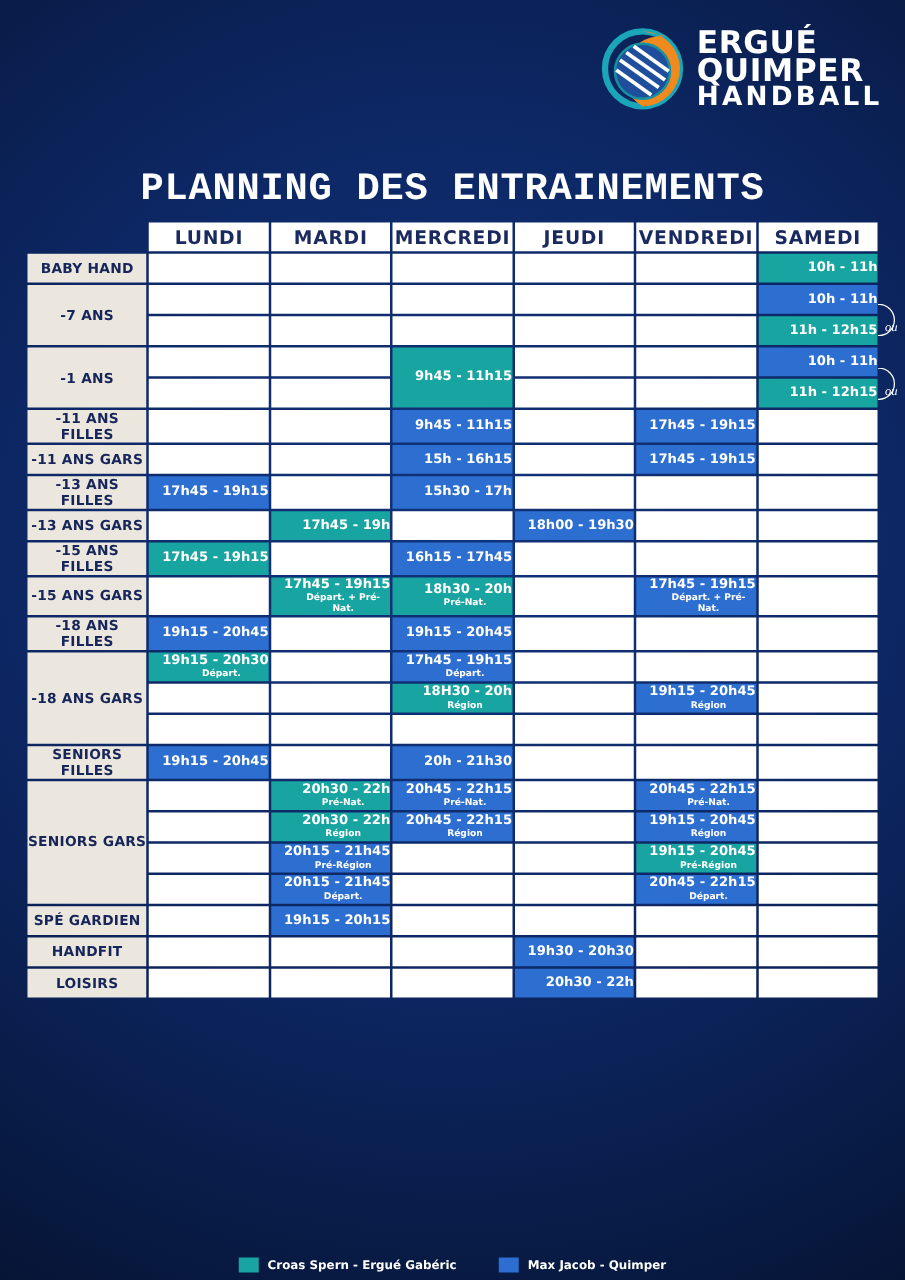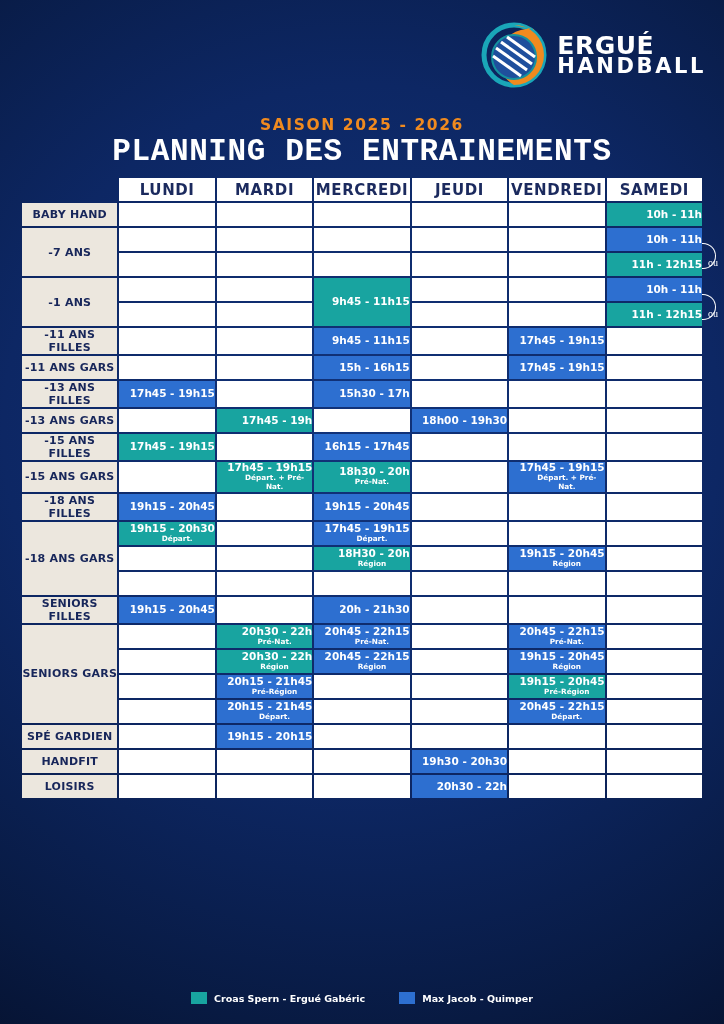--- a/index.html
+++ b/index.html
@@ -119,34 +119,35 @@
     margin-top: 1px;
     font-family: "DejaVu Sans", sans-serif;
     padding-left: 20px;
   }
 
   
   .ou {
     position: absolute;
     color: #ffffff;
     font-size: 10px;
+    font-style: italic;
     font-family: "Liberation Serif", serif;
   }
   .brace {
     position: absolute;
     width: 14px; height: 26px;
     border: 1.4px solid #ffffff;
     border-left: none;
     border-radius: 0 13px 13px 0;
   }
 
   
   .legend {
     position: absolute;
-    left: 0; bottom: 20px;
+    left: 0; bottom: 6px;
     width: 100%;
     display: flex;
     justify-content: center;
     gap: 34px;
     align-items: flex-start;
   }
   .legend .item { display: flex; align-items: center; gap: 7px; }
   .legend .sw { width: 16px; height: 12px; display: block; }
   .legend .sw.teal { background: #18a4a0; }
   .legend .sw.blue { background: #2d6fd0; }
@@ -170,25 +171,25 @@
         <circle cx="37" cy="39" r="22" fill="#1f4f9c"></circle>
         <circle cx="37" cy="39" r="22" fill="none" stroke="#14919f" stroke-width="2"></circle>
         <path d="M19 30 L50 52" stroke="#ffffff" stroke-width="3" fill="none"></path>
         <path d="M24 24 L55 46" stroke="#ffffff" stroke-width="3" fill="none"></path>
         <path d="M30 19 L58 39" stroke="#ffffff" stroke-width="3" fill="none"></path>
         <path d="M16 38 L44 58" stroke="#ffffff" stroke-width="3" fill="none"></path>
       </svg>
     </div>
     <div class="logo-text">
       <span class="l1">ERGUÉ</span>
+      <span class="l2">QUIMPER</span>
       <span class="l3">HANDBALL</span>
     </div>
   </div>
 
-  <div class="season">SAISON 2025 - 2026</div>
   <div class="main-title">PLANNING DES ENTRAINEMENTS</div>
 
   <div id="grid">
     <table class="planning">
       <thead>
         <tr>
           <th class="corner"></th>
         <th class="colh">LUNDI</th>
             <th class="colh">MARDI</th>
             <th class="colh">MERCREDI</th>

